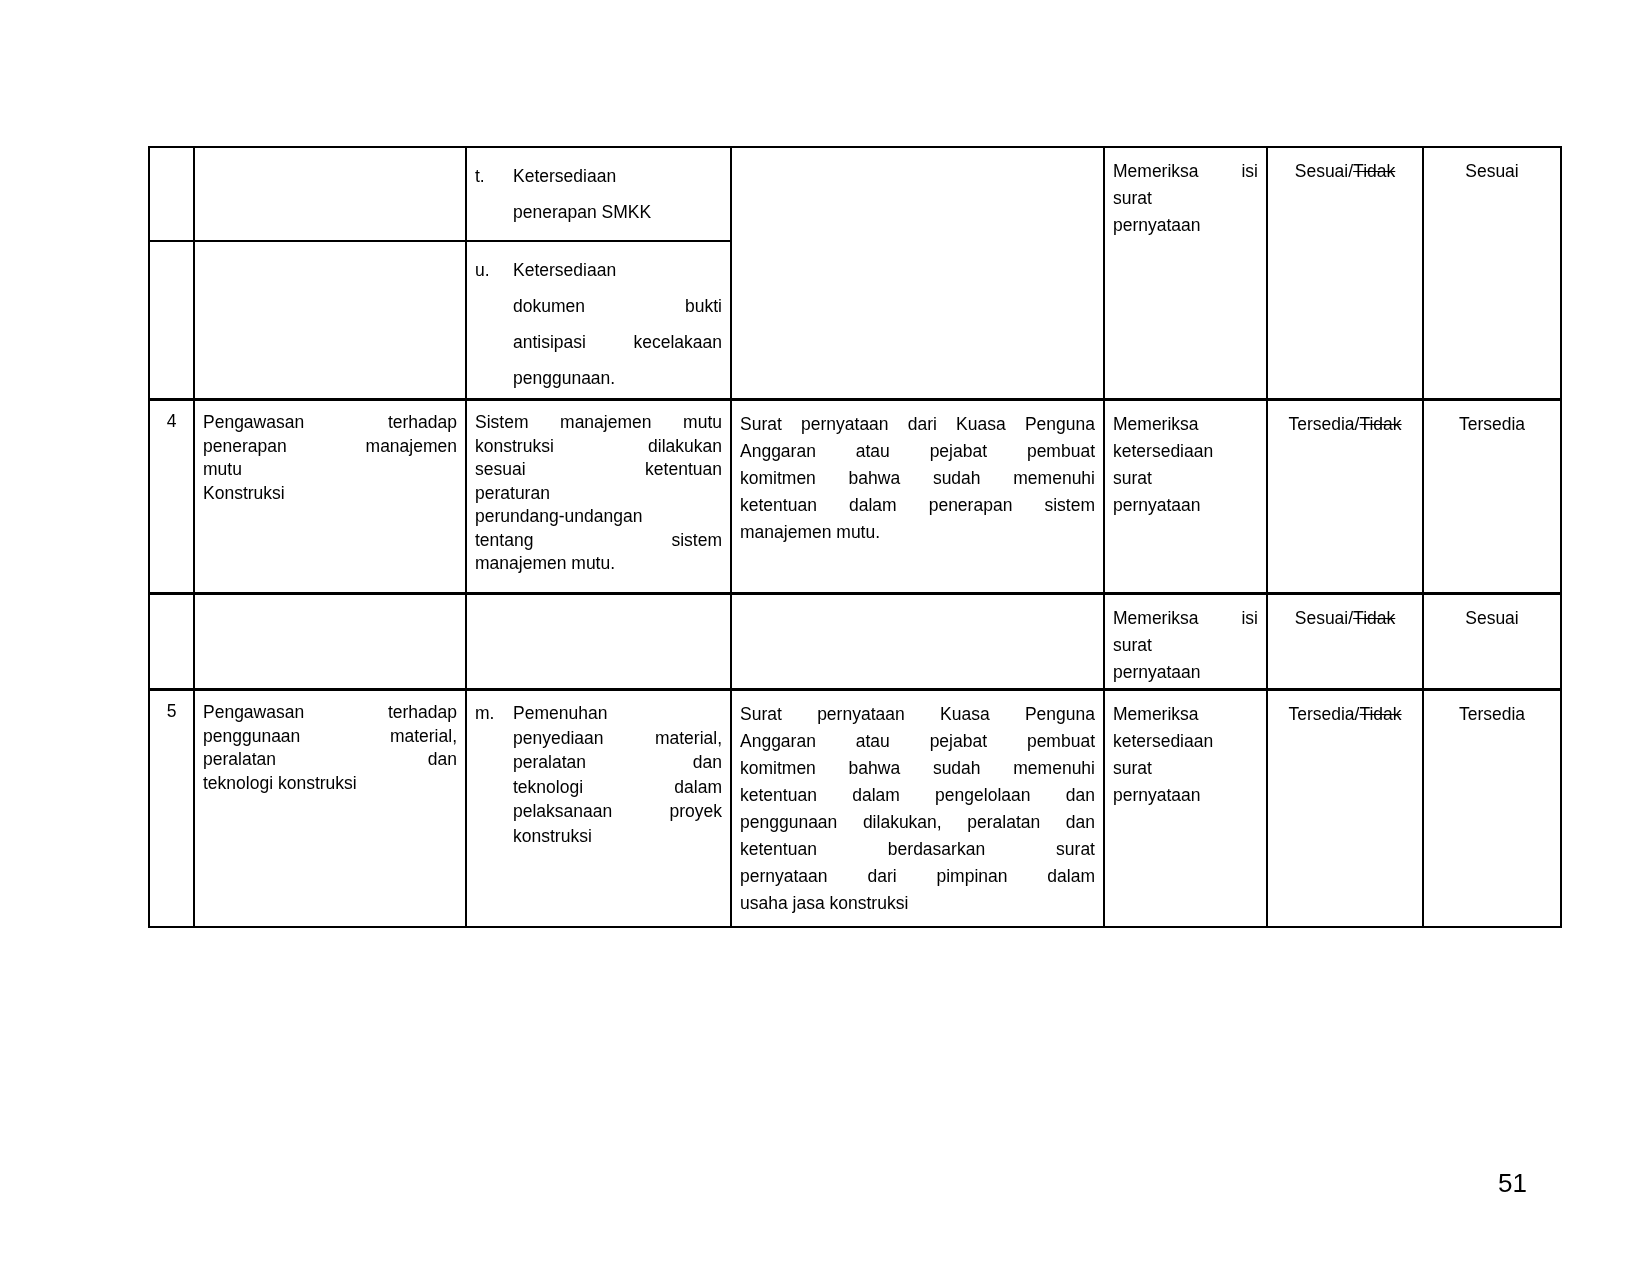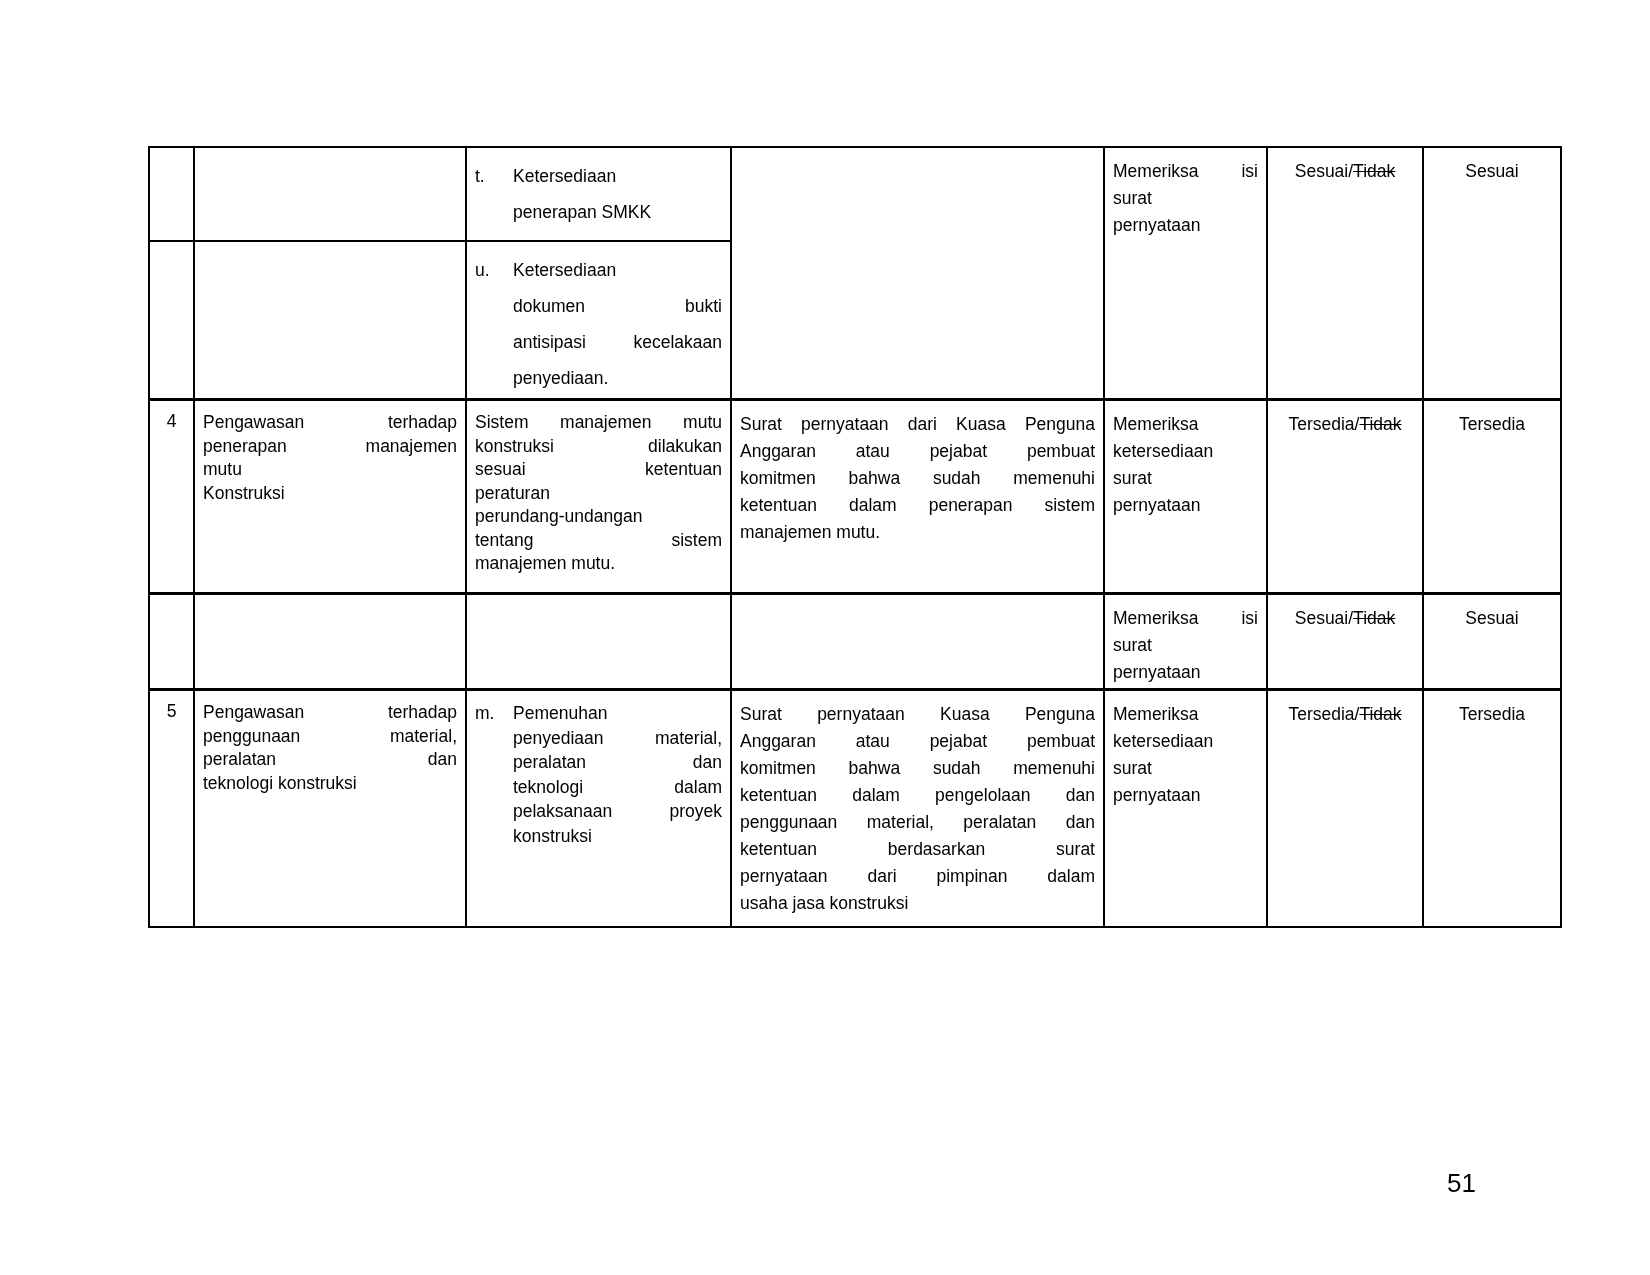--- a/index.html
+++ b/index.html
@@ -41,21 +41,21 @@
   .lh24 .ln,.lh24{line-height:24.5px;}
   .lh23 .ln,.lh23{line-height:23.5px;}
   .ln{white-space:normal;}
   .a-j{text-align:justify;text-align-last:justify;}
   .a-l{text-align:right;text-align-last:left;}
   .a-c{text-align:center;text-align-last:center;}
   .ln s{text-decoration:line-through;margin-top:28px;}
   #page-number{
     position:absolute;
     left:1447px;top:1168px;width:80px;
-    text-align:left;
+    text-align:right;
     font-size:26px;
     color:#000000;
   }
 </style>
 </head>
 <body>
 
 <div id="page">
 
   <table class="doc">
@@ -99,21 +99,21 @@
     <tr style="height:151px">
       <td class="cell-no"></td>
       <td class="cell-scope"></td>
       <td class="cell-item">
         <div class="li lh36">
           <span class="item-marker">u.</span>
           <div class="item-body">
                 <div class="ln a-l">Ketersediaan</div>
                 <div class="ln a-j">dokumen bukti</div>
                 <div class="ln a-j">antisipasi kecelakaan</div>
-                <div class="ln a-l">penyediaan.</div>
+                <div class="ln a-l">penggunaan.</div>
               </div>
         </div>
       </td>
     </tr>
 
     <tr style="height:194px" class="heavy">
       <td class="cell-no">4</td>
       <td class="cell-scope lh23">
             <div class="ln a-j">Pengawasan terhadap</div>
             <div class="ln a-j">penerapan manajemen</div>
@@ -187,21 +187,21 @@
                 <div class="ln a-j">pelaksanaan proyek</div>
                 <div class="ln a-l">konstruksi</div>
               </div>
         </div>
       </td>
       <td class="cell-statement lh27">
             <div class="ln a-j">Surat pernyataan Kuasa Penguna</div>
             <div class="ln a-j">Anggaran atau pejabat pembuat</div>
             <div class="ln a-j">komitmen bahwa sudah memenuhi</div>
             <div class="ln a-j">ketentuan dalam pengelolaan dan</div>
-            <div class="ln a-j">penggunaan material, peralatan dan</div>
+            <div class="ln a-j">penggunaan dilakukan, peralatan dan</div>
             <div class="ln a-j">ketentuan berdasarkan surat</div>
             <div class="ln a-j">pernyataan dari pimpinan dalam</div>
             <div class="ln a-l">usaha jasa konstruksi</div>
           </td>
       <td class="cell-method lh27">
             <div class="ln a-l">Memeriksa</div>
             <div class="ln a-l">ketersediaan</div>
             <div class="ln a-l">surat</div>
             <div class="ln a-l">pernyataan</div>
           </td>

